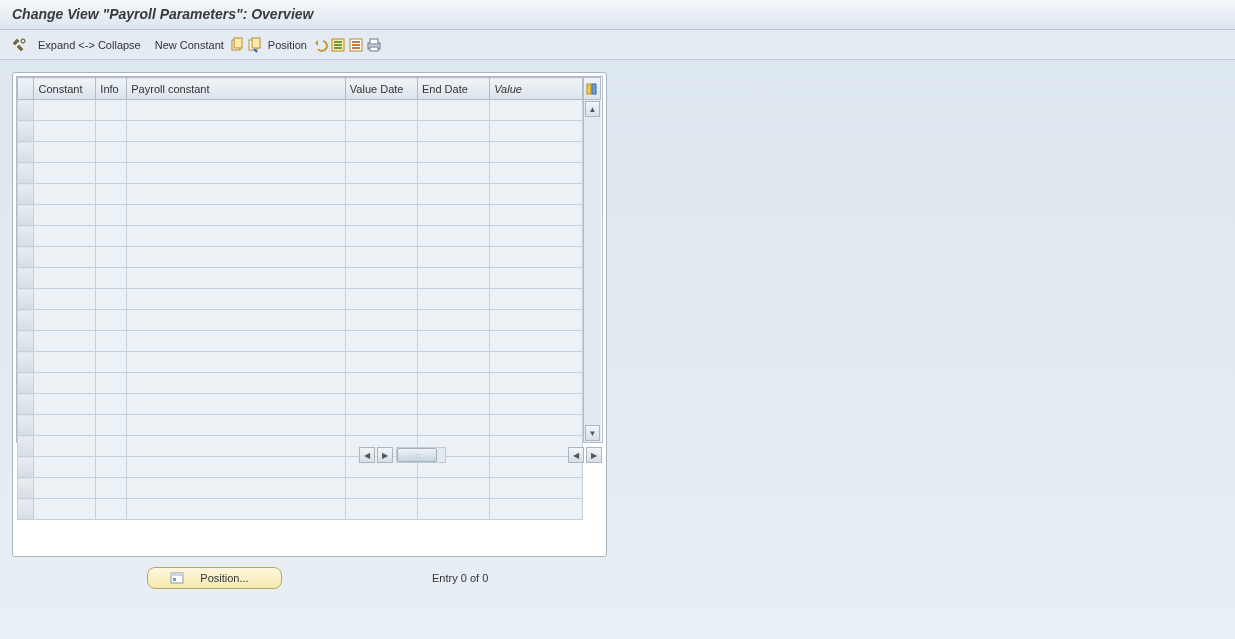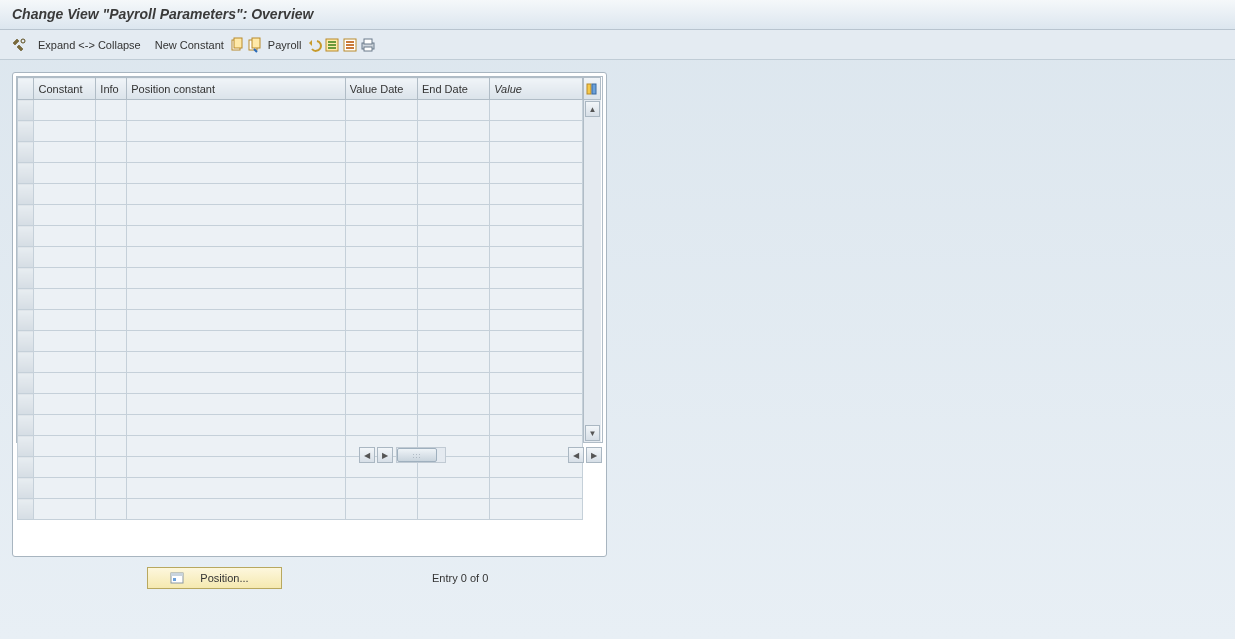--- a/index.html
+++ b/index.html
@@ -170,21 +170,21 @@
       display: flex;
       align-items: center;
       padding: 10px 135px;
       gap: 150px;
     }
     .position-btn {
       width: 135px;
       height: 22px;
       background: linear-gradient(to bottom, #fdf7dd, #f5e9b0);
       border: 1px solid #b8a85f;
-      border-radius: 0;
+      border-radius: 8px;
       display: flex;
       align-items: center;
       padding: 0 22px;
       cursor: pointer;
       gap: 6px;
     }
     .position-btn .plabel { flex:1; text-align:center; color:#333; }
     .entry-text { color:#333; }
     svg { display:block; }
   </style>
@@ -212,21 +212,21 @@
         <rect x="5" y="1" width="8" height="10" fill="#ffe9a8" stroke="#b88a2a"></rect>
       </svg>
   </span>
   <span class="toolbar-icon">
     <svg width="16" height="16" viewBox="0 0 16 16">
         <rect x="2" y="3" width="8" height="10" fill="#fff" stroke="#b88a2a"></rect>
         <rect x="5" y="1" width="8" height="10" fill="#ffe9a8" stroke="#b88a2a"></rect>
         <path d="M7 12l3 3" stroke="#2a6ab8" stroke-width="2"></path>
       </svg>
   </span>
-  <span class="toolbar-text-btn">Payroll</span>
+  <span class="toolbar-text-btn">Position</span>
   <span class="toolbar-icon">
     <svg width="16" height="16" viewBox="0 0 16 16">
         <path d="M11 4a5 5 0 1 1-5 8" fill="none" stroke="#c79a2a" stroke-width="2"></path>
         <path d="M3 6l3-3v6z" fill="#c79a2a"></path>
       </svg>
   </span>
   <span class="toolbar-icon">
     <svg width="16" height="16" viewBox="0 0 16 16">
         <rect x="2" y="2" width="12" height="12" fill="#ffe9a8" stroke="#b88a2a"></rect>
         <rect x="4" y="4" width="8" height="2" fill="#6a9a3a"></rect>
@@ -253,21 +253,21 @@
 
 <div class="content-area">
   <div class="table-frame">
     <div class="table-wrapper">
       <table class="data-table">
         <thead>
           <tr>
             <th class="row-selector-h"></th>
             <th class="col-constant">Constant</th>
             <th class="col-info">Info</th>
-            <th class="col-payroll">Position constant</th>
+            <th class="col-payroll">Payroll constant</th>
             <th class="col-start">Value Date</th>
             <th class="col-end">End Date</th>
             <th class="col-value">Value</th>
           </tr>
         </thead>
         <tbody id="table-body">
             <tr>
               <td class="row-selector"></td>
               <td></td>
               <td></td>

